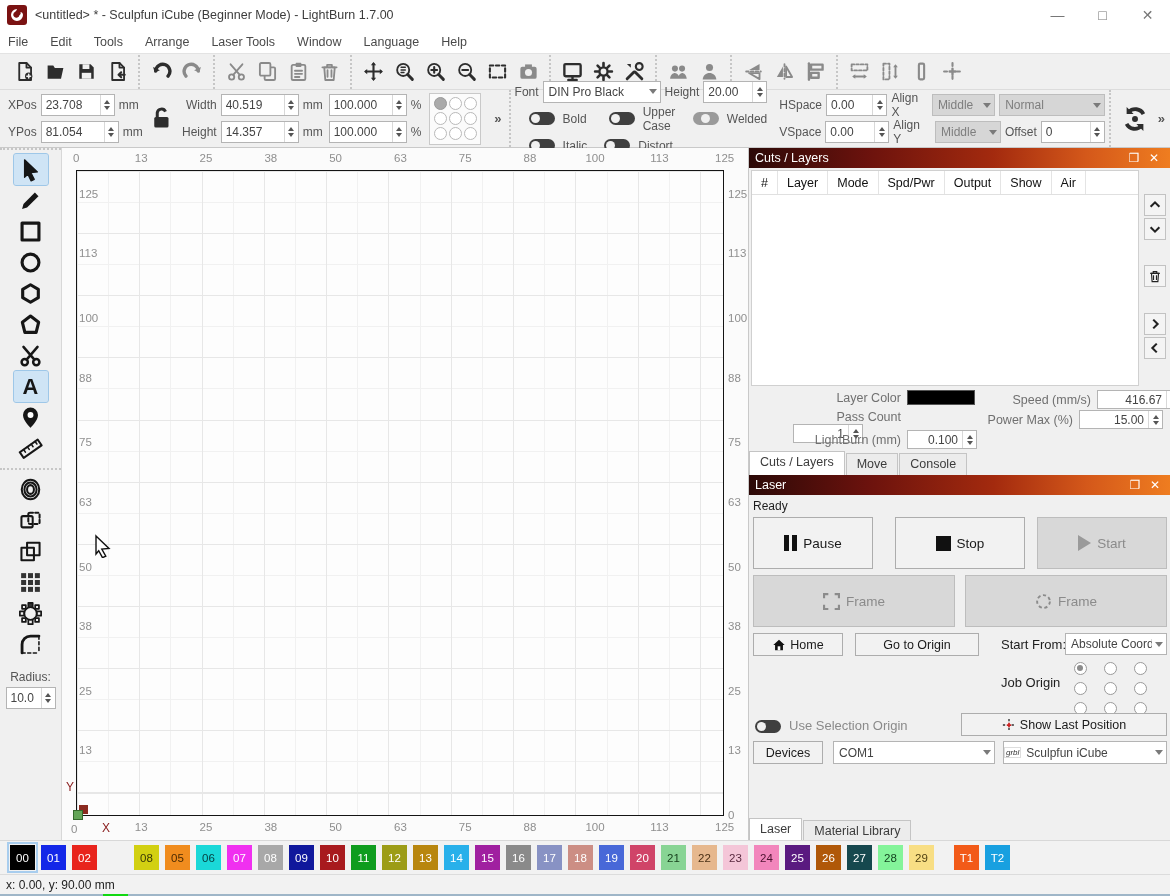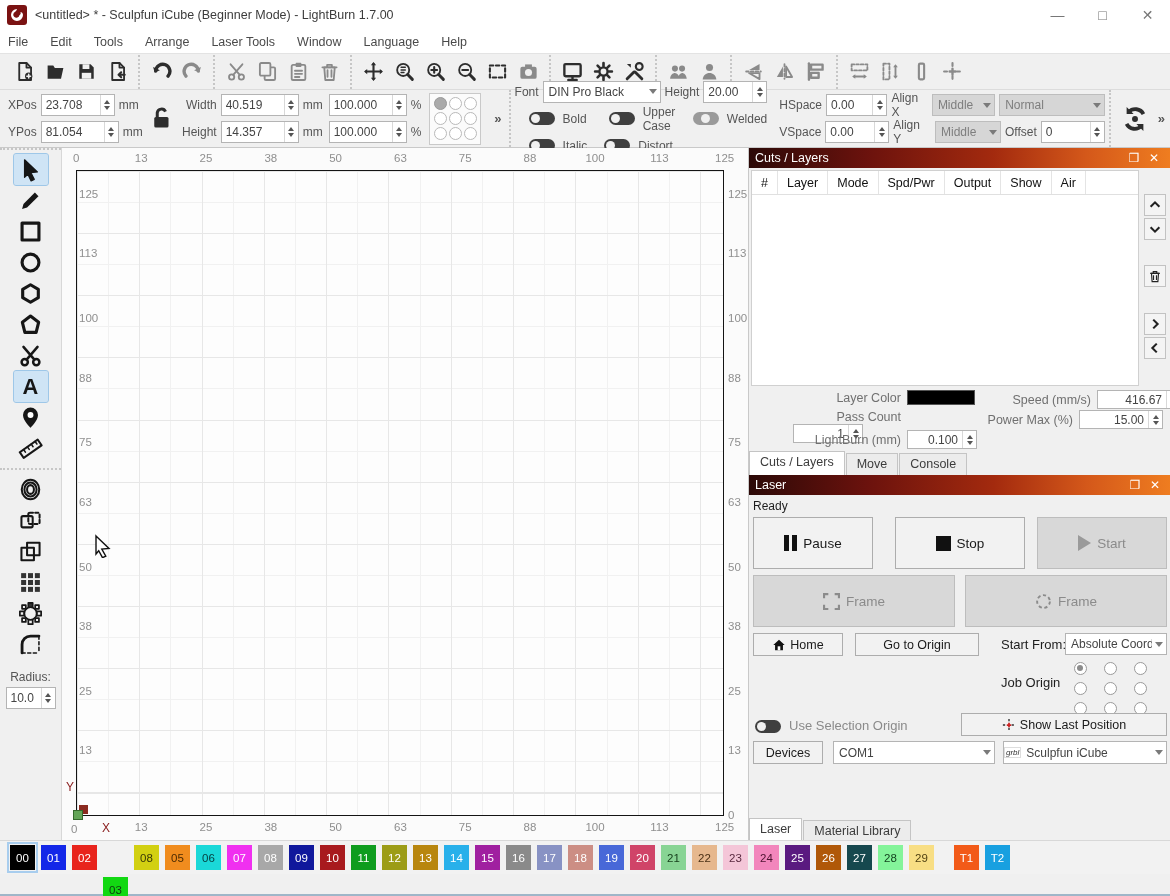--- a/index.html
+++ b/index.html
@@ -992,13 +992,16 @@
       <div class="sw" style="left: 754px; background: rgb(242, 134, 188); color: rgb(76, 18, 48);">24</div>
       <div class="sw" style="left: 785px; background: rgb(90, 26, 128); color: rgb(255, 255, 255);">25</div>
       <div class="sw" style="left: 816px; background: rgb(176, 88, 8); color: rgb(255, 255, 255);">26</div>
       <div class="sw" style="left: 847px; background: rgb(22, 72, 78); color: rgb(255, 255, 255);">27</div>
       <div class="sw" style="left: 878px; background: rgb(132, 244, 154); color: rgb(20, 68, 31);">28</div>
       <div class="sw" style="left: 909px; background: rgb(248, 222, 132); color: rgb(78, 63, 16);">29</div>
       <div class="sw" style="left: 954px; background: rgb(242, 90, 24); color: rgb(255, 255, 255);">T1</div>
       <div class="sw" style="left: 985px; background: rgb(24, 160, 224); color: rgb(255, 255, 255);">T2</div>
     </div>
 
+  <div class="statusbar">
+    <span>x: 0.00, y: 90.00 mm</span>
+  </div>
 </div>
 
 </body></html>

